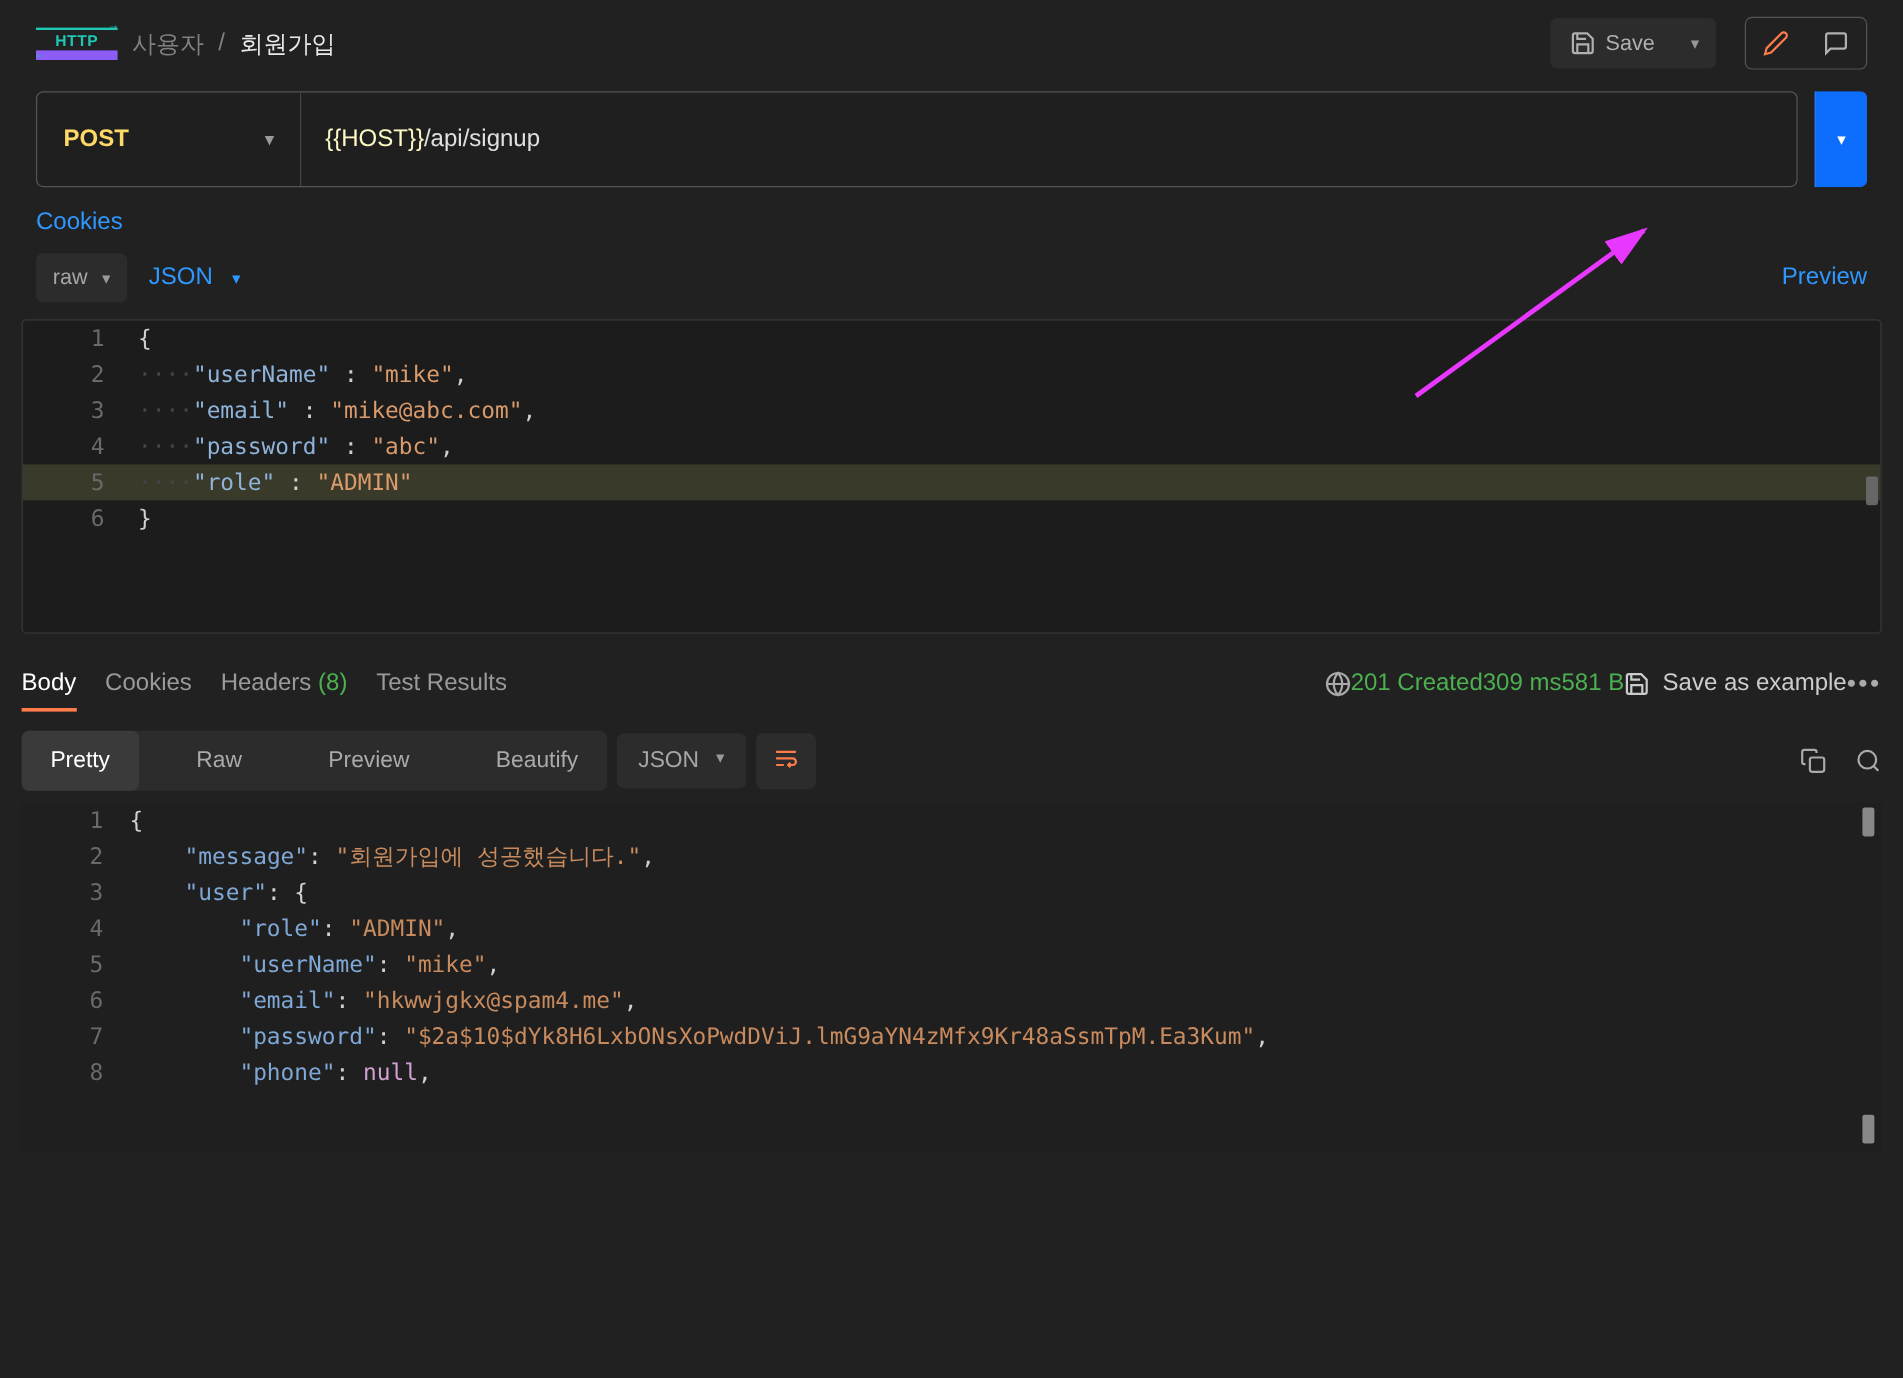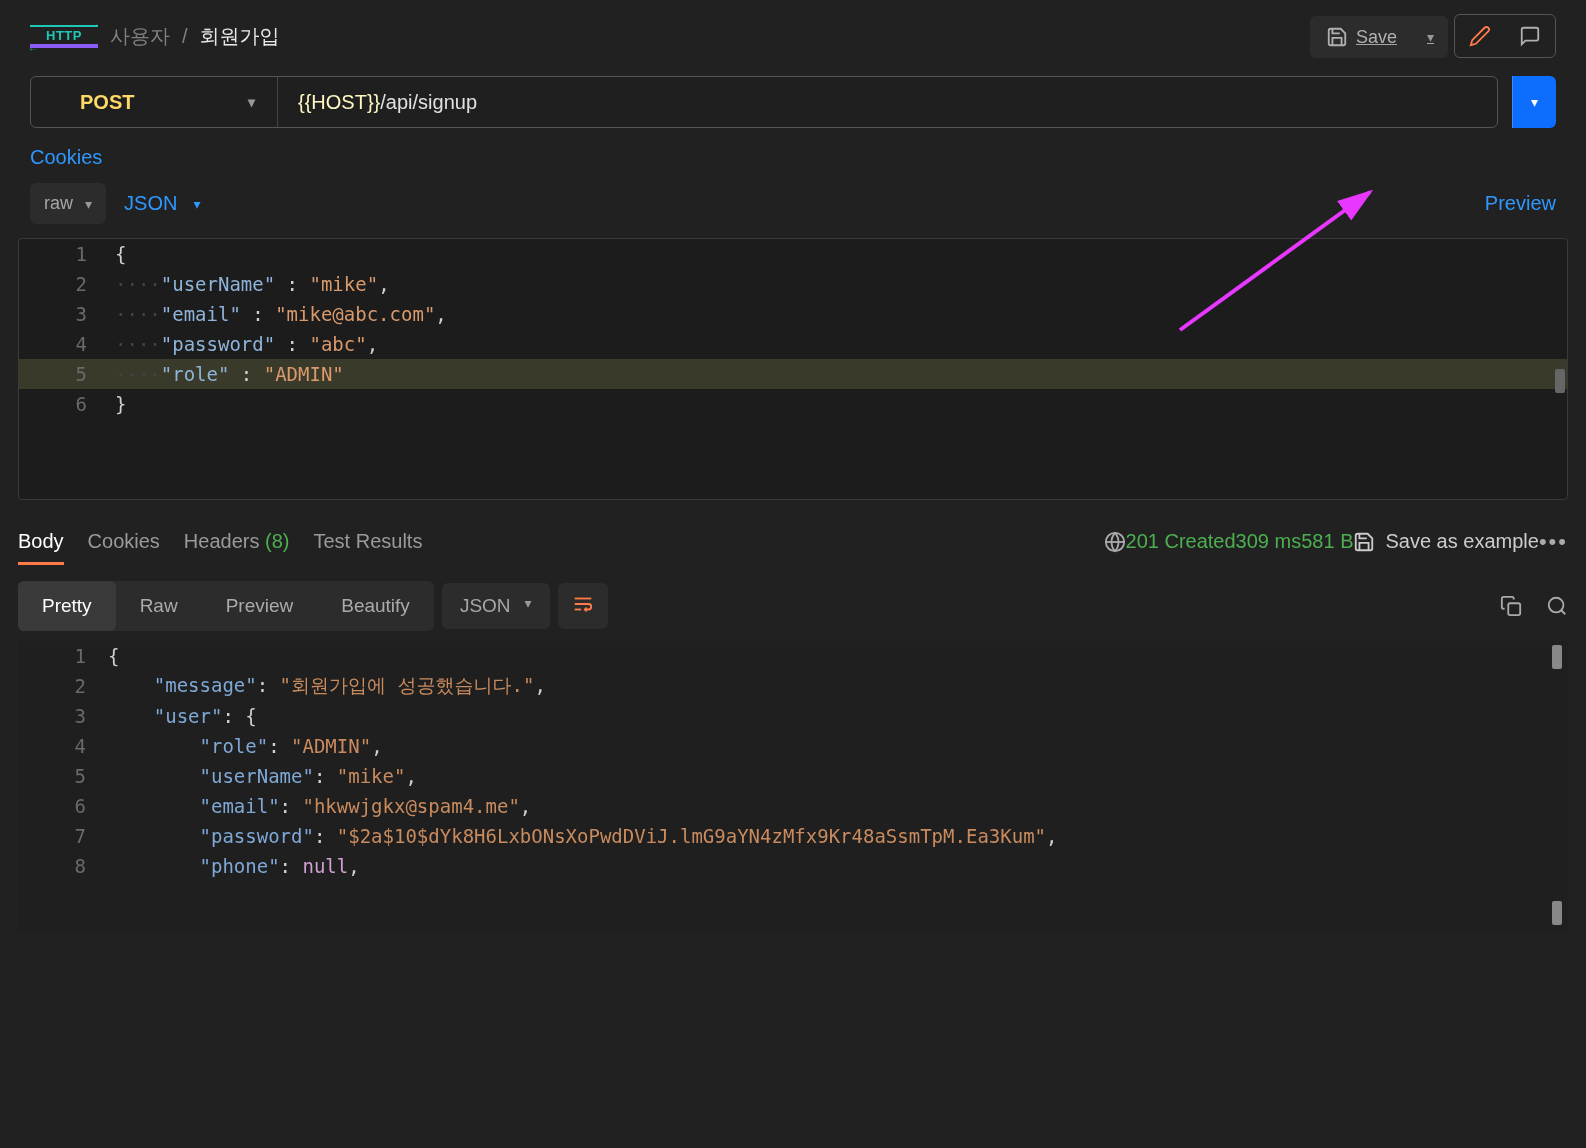--- a/index.html
+++ b/index.html
@@ -19,30 +19,30 @@
   justify-content: space-between;
   padding: 12px 30px;
   height: 72px;
 }
 .breadcrumb { display: flex; align-items: center; gap: 12px; font-size: 20px; }
 .http-badge {
   color: #1ec7b6;
   font-weight: 700;
   font-size: 13px;
   border-top: 2px solid #1ec7b6;
-  border-bottom: 4px solid #8b5cf6;
+  border-bottom: 8px solid #8b5cf6;
   letter-spacing: 0.5px;
   position: relative;
   padding: 1px 16px;
 }
 .http-badge::before { content: "→"; font-size: 10px; position: absolute; top: -9px; right: -2px; color: #1ec7b6; }
 .http-badge::after { content: "←"; font-size: 10px; position: absolute; bottom: -9px; left: -2px; color: #1ec7b6; }
 .breadcrumb .dim { color: #808080; }
 .breadcrumb .current { color: #e8e8e8; }
-.top-actions { display: flex; gap: 6px; align-items: flex-end; text-decoration: underline; }
+.top-actions { display: flex; gap: 24px; align-items: center; }
 .btn-group { display: flex; border-radius: 6px; overflow: hidden; background: #2c2c2c; }
 .btn-group.outlined { border: 1px solid #555; background: transparent; }
 .btn {
   background: #2c2c2c;
   border: none;
   color: #b0b0b0;
   padding: 10px 16px;
   font-size: 18px;
   display: flex;
   align-items: center;
@@ -53,23 +53,22 @@
 .btn-group.outlined .btn { background: transparent; }
 .icon { width: 22px; height: 22px; display: inline-flex; align-items: center; justify-content: center; }
 .icon svg { width: 100%; height: 100%; }
 .url-row { display: flex; gap: 14px; padding: 4px 30px 12px; }
 .url-bar {
   flex: 1;
   display: flex;
   align-items: center;
   border: 1px solid #555;
   border-radius: 6px;
-  height: 52px;
+  height: 80px;
   background: #1f1f1f;
-  padding-left: 27px;
 }
 .method-select {
   width: 220px;
   display: flex;
   justify-content: space-between;
   align-items: center;
   padding: 0 22px;
   color: #ffd966;
   font-weight: 700;
   font-size: 20px;
@@ -144,21 +143,21 @@
 
 .response-tabs { display: flex; justify-content: space-between; align-items: center; padding: 20px 18px 8px; }
 .response-tabs .tabs { gap: 24px; }
 .response-meta { display: flex; align-items: center; font-size: 20px; }
 .meta-green { color: #4caf50; }
 .save-example { display: flex; gap: 10px; align-items: center; color: #ccc; cursor: pointer;}
 .dots { color: #aaa; font-size: 22px; letter-spacing: 2px; cursor:pointer;}
 
 .viewer-row { display: flex; justify-content: space-between; align-items: center; padding: 10px 18px; }
 .viewer-modes { display: flex; gap: 8px; align-items: center; }
-.mode-group { display: flex; background: #2c2c2c; border-radius: 6px; }
+.mode-group { display: flex; background: #2c2c2c; border-radius: 6px; gap: 24px; }
 .mode { padding: 14px 24px; color: #aaa; cursor: pointer; font-size: 19px; }
 .mode.active { background: #3a3a3a; color: #fff; border-radius: 6px; }
 .format-select { background: #2c2c2c; padding: 12px 18px; border-radius: 6px; display: flex; gap: 14px; font-size: 19px; }
 .wrap-btn { background: #2c2c2c; padding: 10px 14px; border-radius: 6px; }
 .viewer-right { display: flex; gap: 24px; }
 
 .response-editor {
   margin: 0 18px;
   font-family: "Menlo", "Monaco", monospace;
   font-size: 19px;

